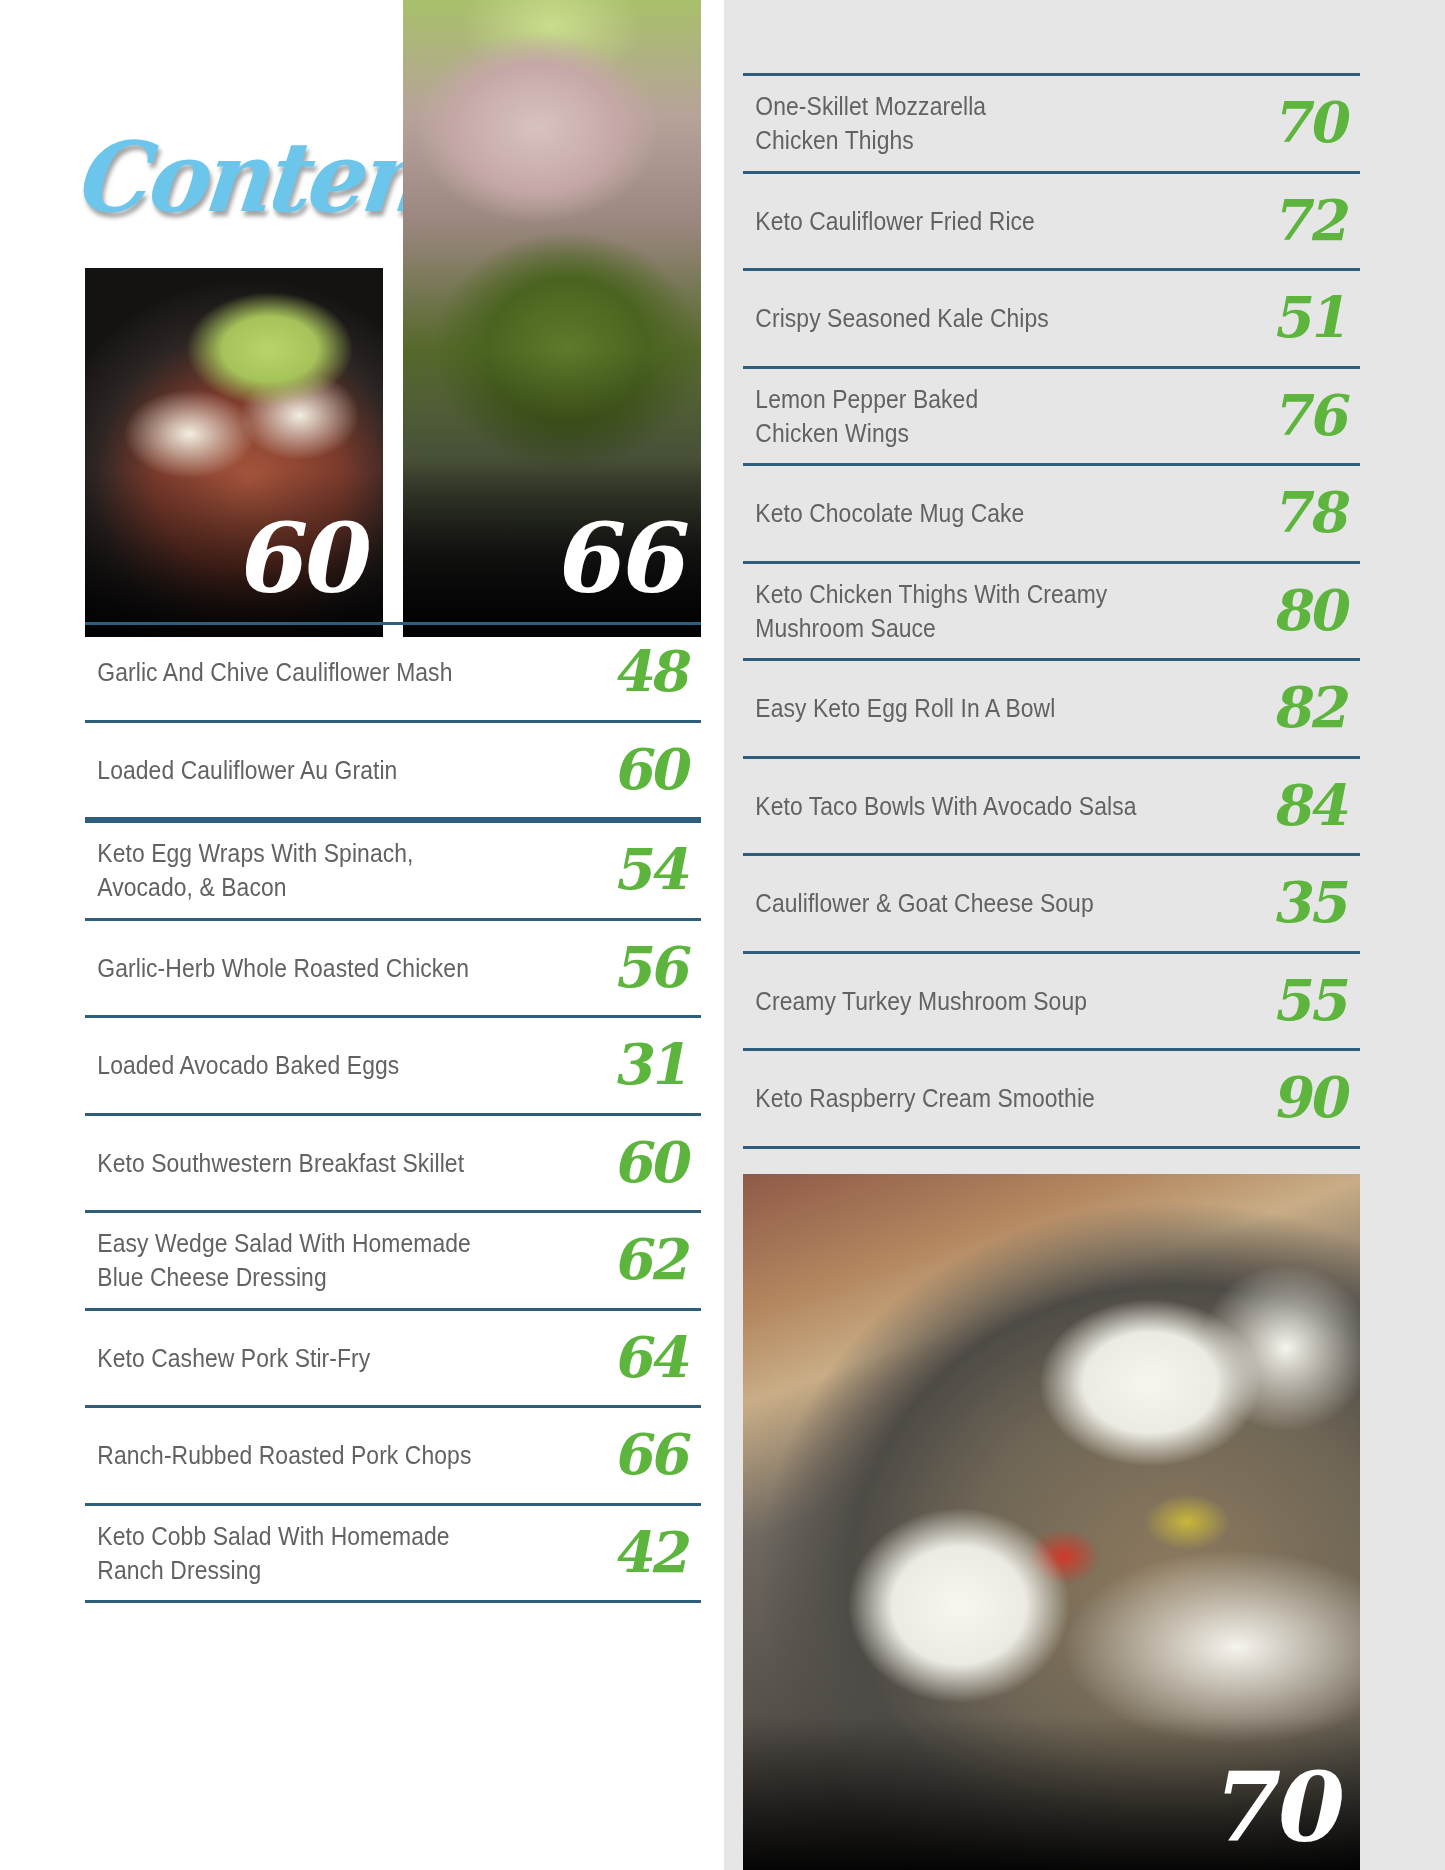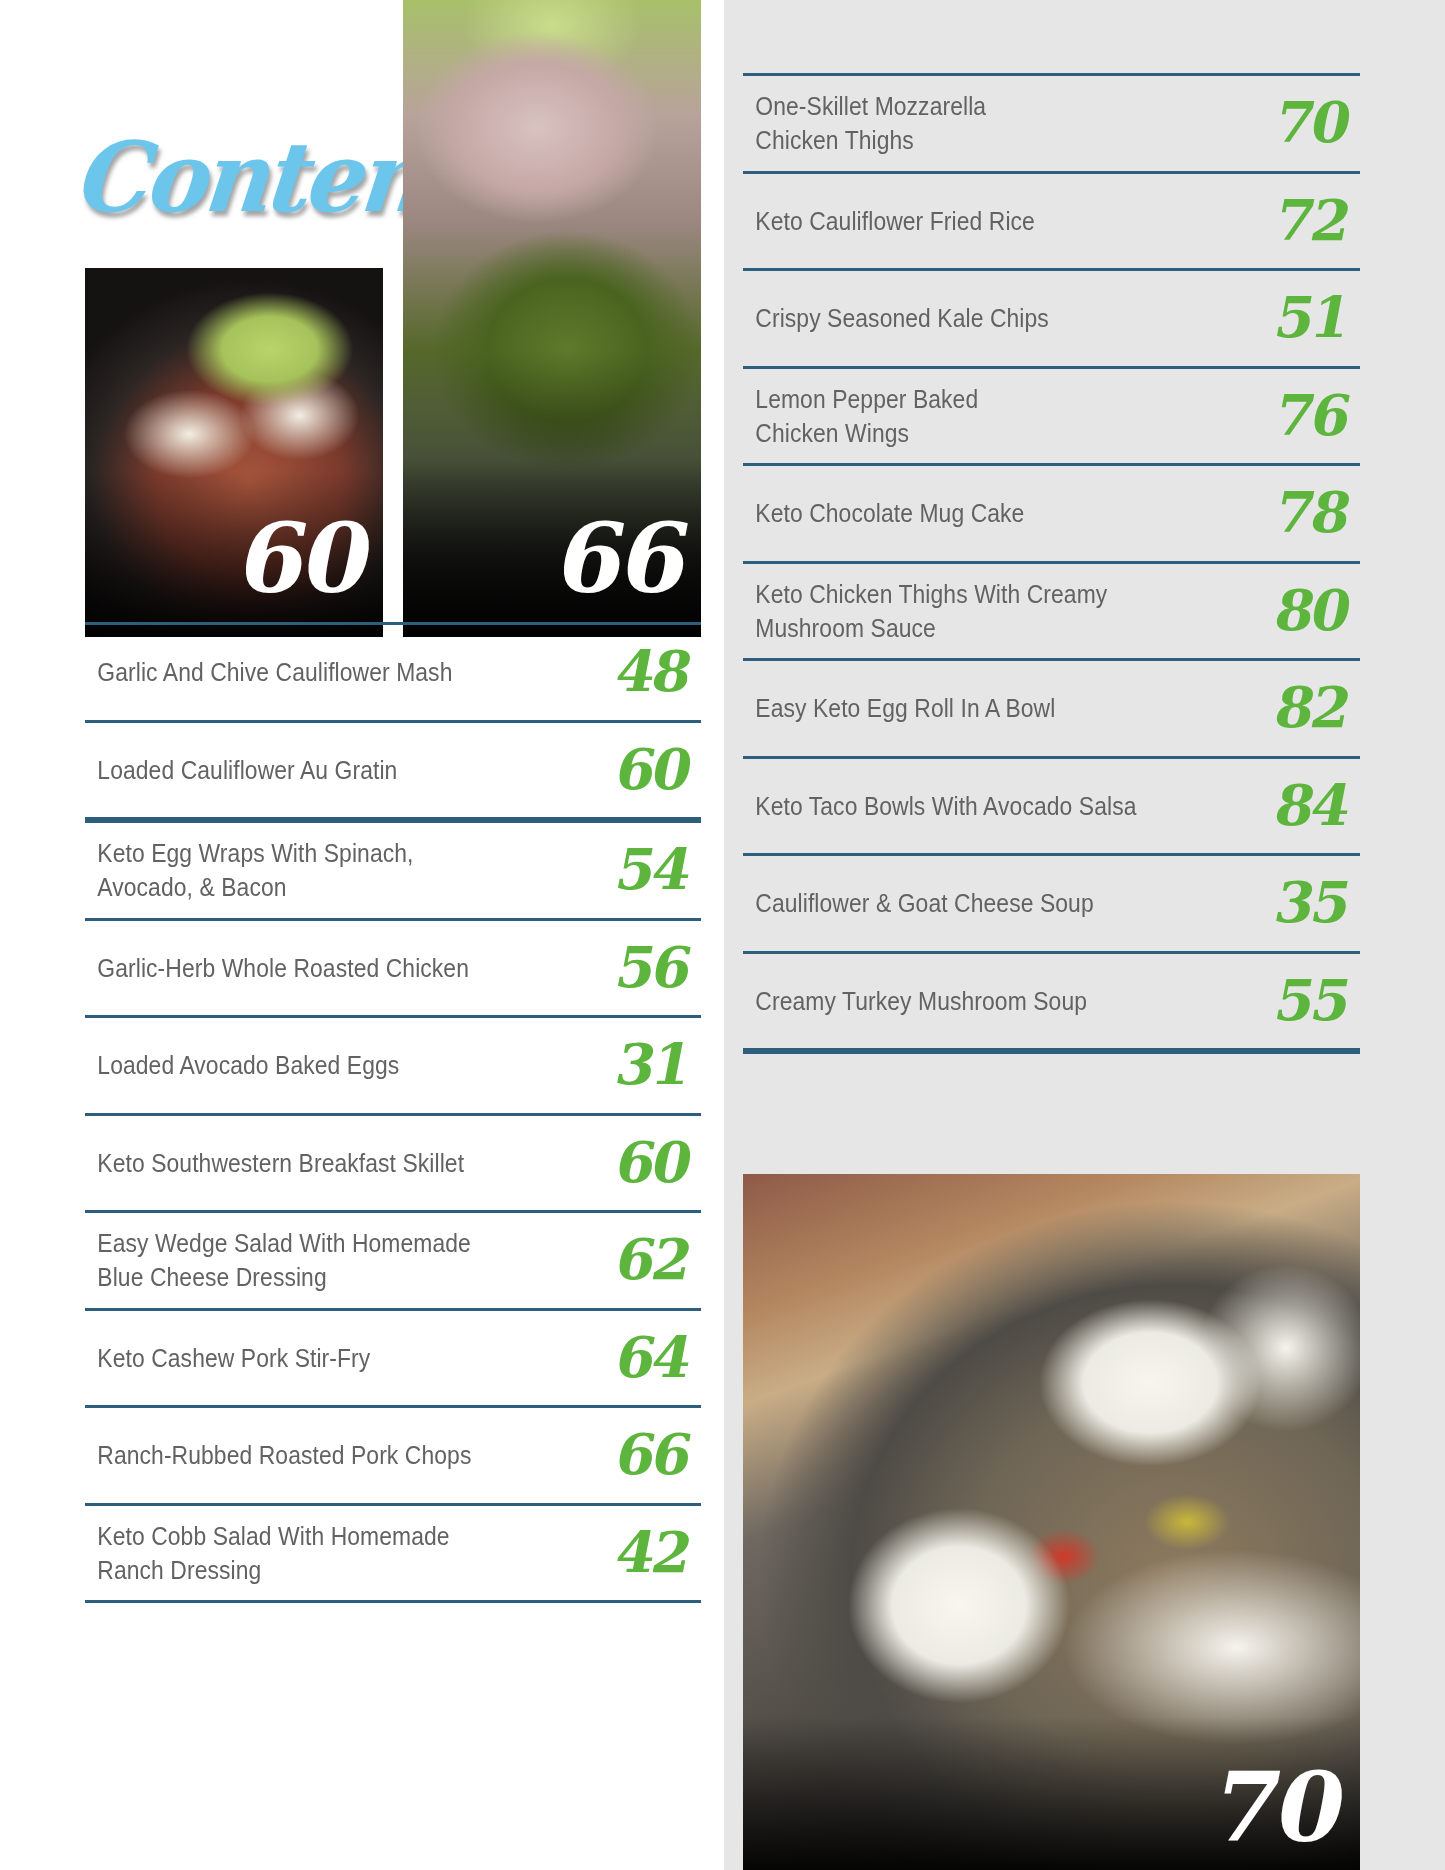--- a/index.html
+++ b/index.html
@@ -203,14 +203,18 @@
   <div class="row">
       <div class="label">Cauliflower &amp; Goat Cheese Soup</div>
       <div class="page">35</div>
     </div>
   <div class="rule"></div>
   <div class="row">
       <div class="label">Creamy Turkey Mushroom Soup</div>
       <div class="page">55</div>
     </div>
   <div class="rule"></div>
+  <div class="row">
+      <div class="label">Keto Raspberry Cream Smoothie</div>
+      <div class="page">90</div>
+    </div>
   <div class="rule"></div>
 </div>
 
 </body></html>

